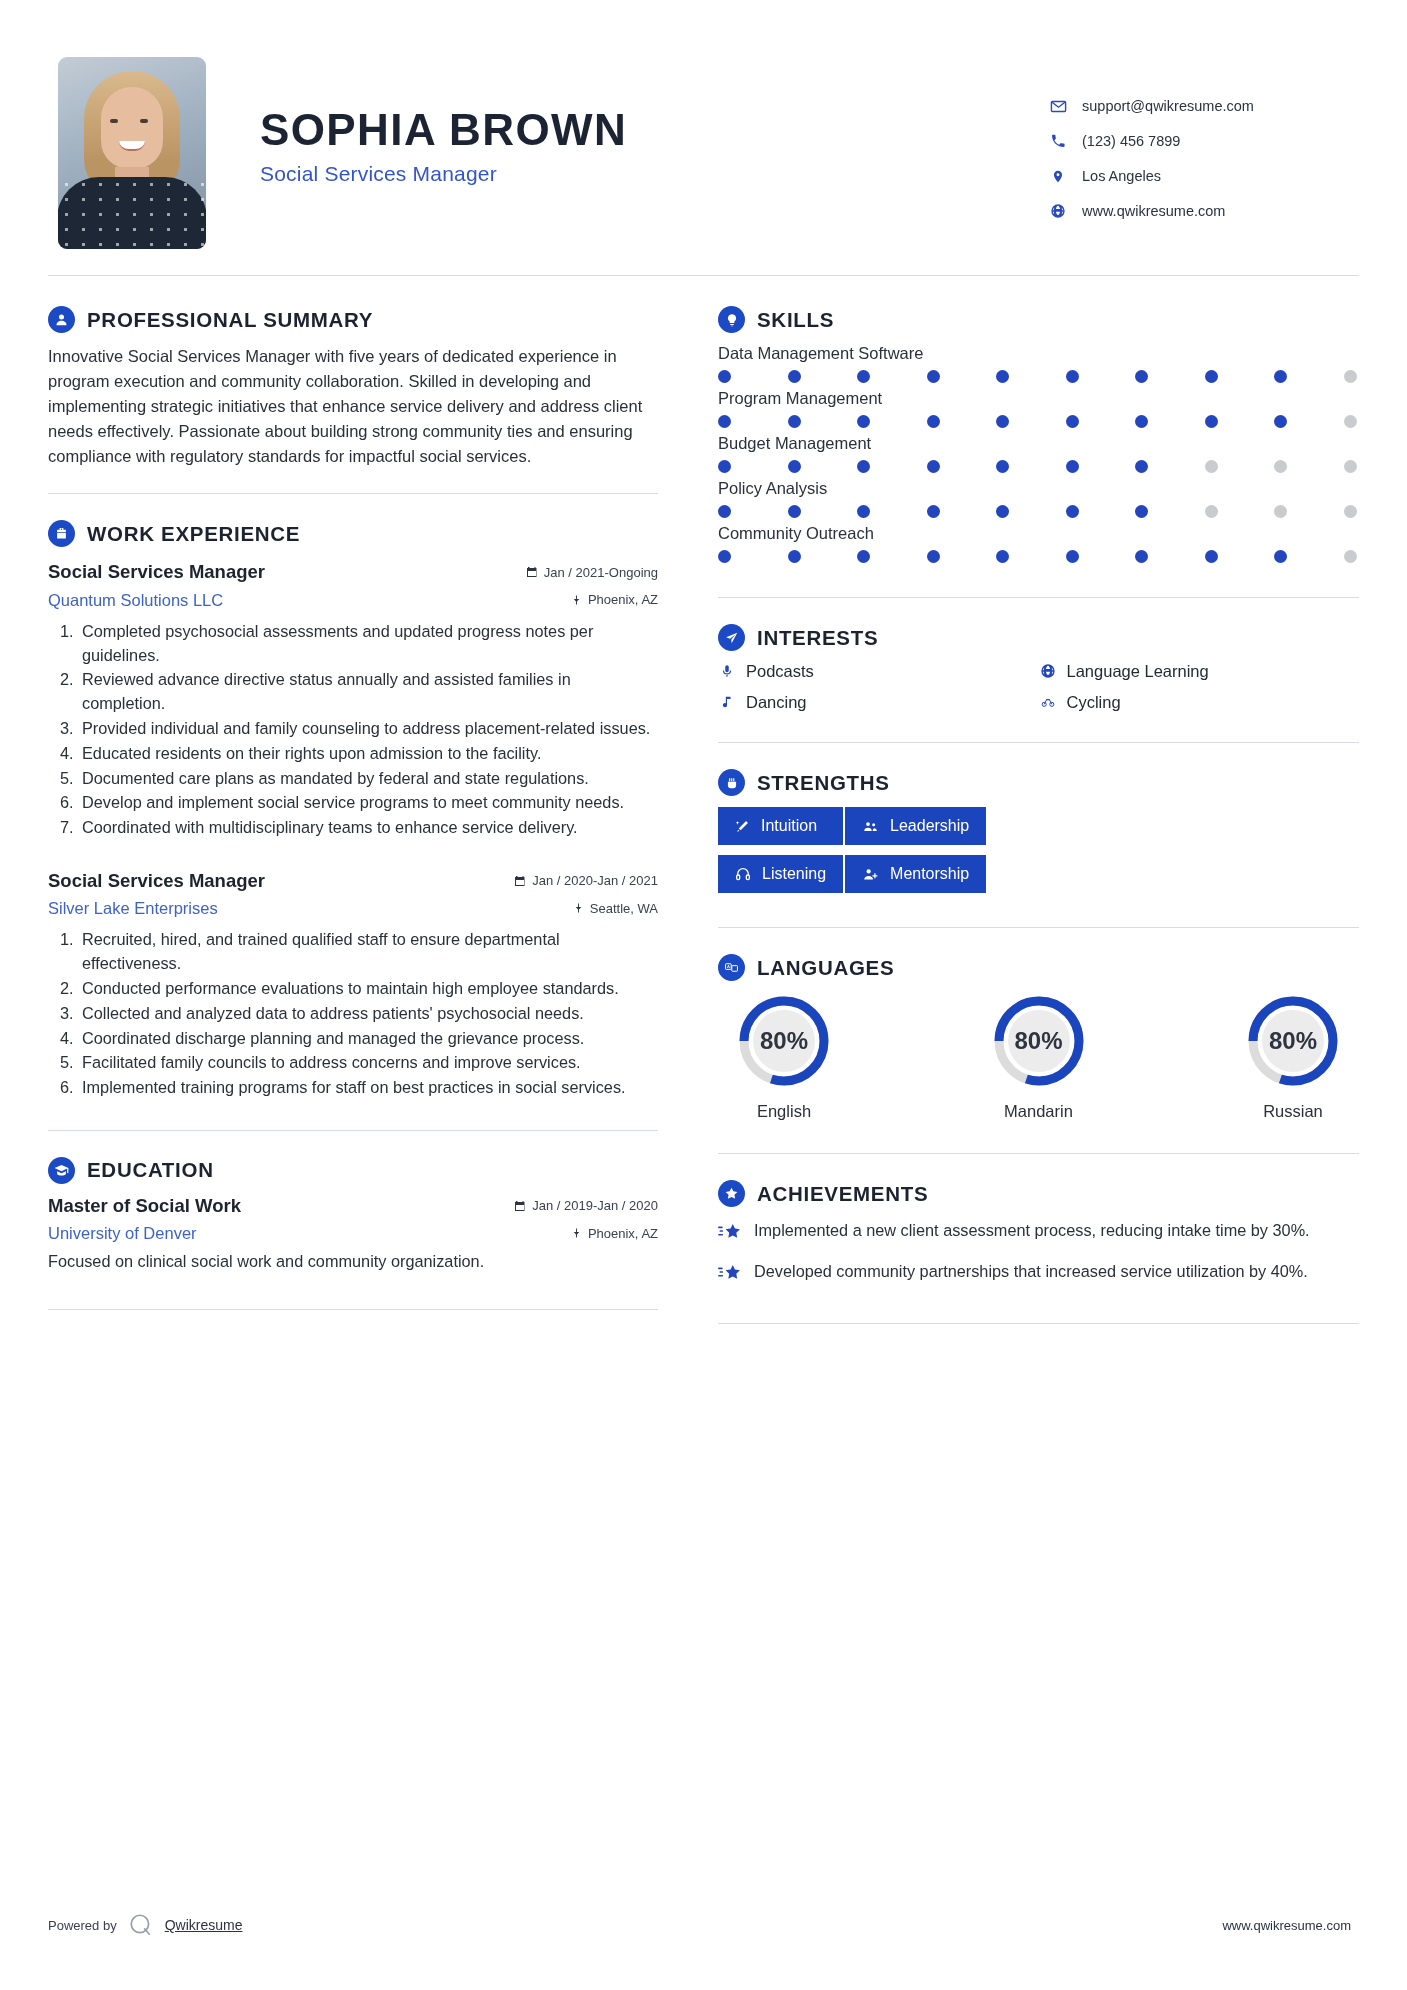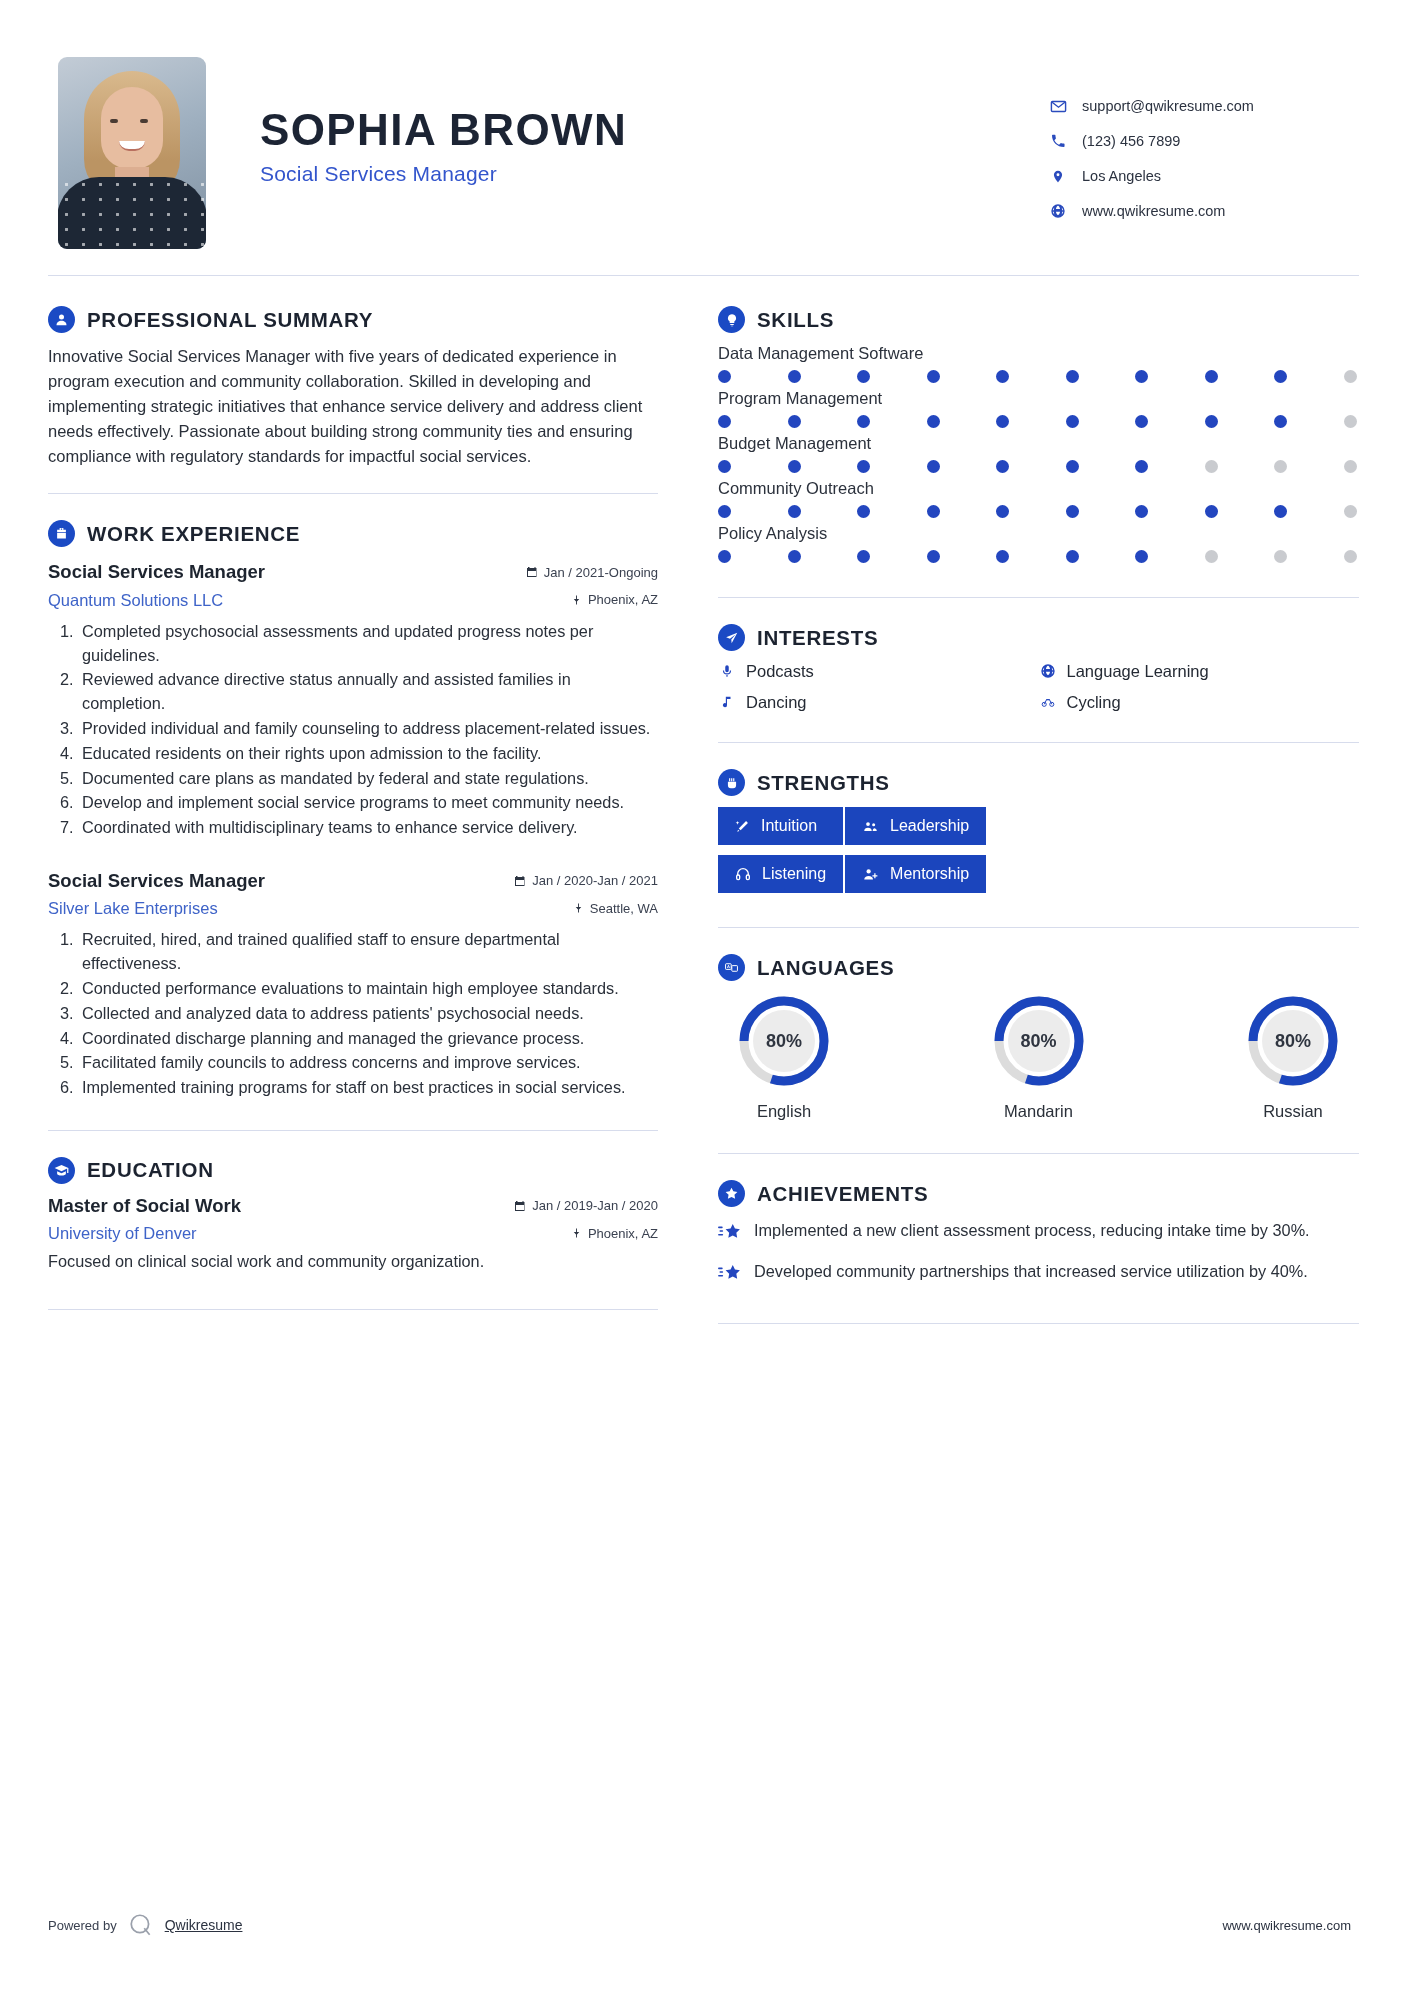--- a/index.html
+++ b/index.html
@@ -208,21 +208,21 @@
   }
   .chip .si { display:flex; align-items:center; color:#fff; }
 
   
   .langs { display: flex; justify-content: space-between; margin-top: 10px; padding: 0 6px; }
   .lang { text-align: center; width: 120px; }
   .ring { position: relative; width: 98px; height: 98px; margin: 0 auto; }
   .ring svg { display:block; transform: rotate(-90deg); }
   .ring .pct {
     position:absolute; inset:0; display:flex; align-items:center; justify-content:center;
-    font-size: 18px; font-weight: 700; color:#2f3540;
+    font-size: 24px; font-weight: 700; color:#2f3540;
   }
   .lang-name { font-size: 16.5px; color:#2a3039; margin-top: 12px; }
 
   
   .ach { display:flex; gap: 12px; margin-top: 12px; }
   .ach .ai { flex:0 0 24px; color:#2346bf; padding-top:3px; }
   .ach-text { font-size: 16.3px; line-height: 1.42; color:#2a303a; }
 
   
   .footer {
@@ -512,46 +512,46 @@
             <span class="dot on"></span>
             <span class="dot on"></span>
             <span class="dot on"></span>
             <span class="dot on"></span>
             <span class="dot"></span>
             <span class="dot"></span>
             <span class="dot"></span>
           </div>
       </div>
       <div class="skill">
+        <div class="skill-name">Policy Analysis</div>
+        <div class="dots">
+            <span class="dot on"></span>
+            <span class="dot on"></span>
+            <span class="dot on"></span>
+            <span class="dot on"></span>
+            <span class="dot on"></span>
+            <span class="dot on"></span>
+            <span class="dot on"></span>
+            <span class="dot"></span>
+            <span class="dot"></span>
+            <span class="dot"></span>
+          </div>
+      </div>
+      <div class="skill">
         <div class="skill-name">Community Outreach</div>
         <div class="dots">
             <span class="dot on"></span>
             <span class="dot on"></span>
             <span class="dot on"></span>
             <span class="dot on"></span>
             <span class="dot on"></span>
             <span class="dot on"></span>
             <span class="dot on"></span>
             <span class="dot on"></span>
             <span class="dot on"></span>
-            <span class="dot"></span>
-          </div>
-      </div>
-      <div class="skill">
-        <div class="skill-name">Policy Analysis</div>
-        <div class="dots">
-            <span class="dot on"></span>
-            <span class="dot on"></span>
-            <span class="dot on"></span>
-            <span class="dot on"></span>
-            <span class="dot on"></span>
-            <span class="dot on"></span>
-            <span class="dot on"></span>
-            <span class="dot"></span>
-            <span class="dot"></span>
             <span class="dot"></span>
           </div>
       </div>
 
       <div class="r-rule" style="margin-top:34px"></div>
 
       <div class="sec-head">
         <span class="sec-icon">
           <svg width="14" height="14" viewBox="0 0 24 24" fill="currentColor">
             <path d="M21 3L2 10.5l6.5 2.6L18 6l-7.2 8.6.6 6.4L21 3z"></path>

